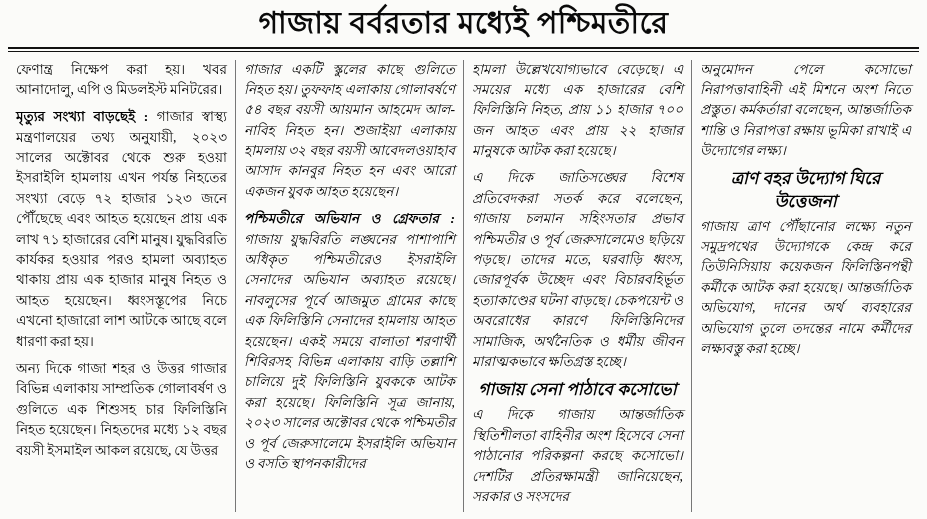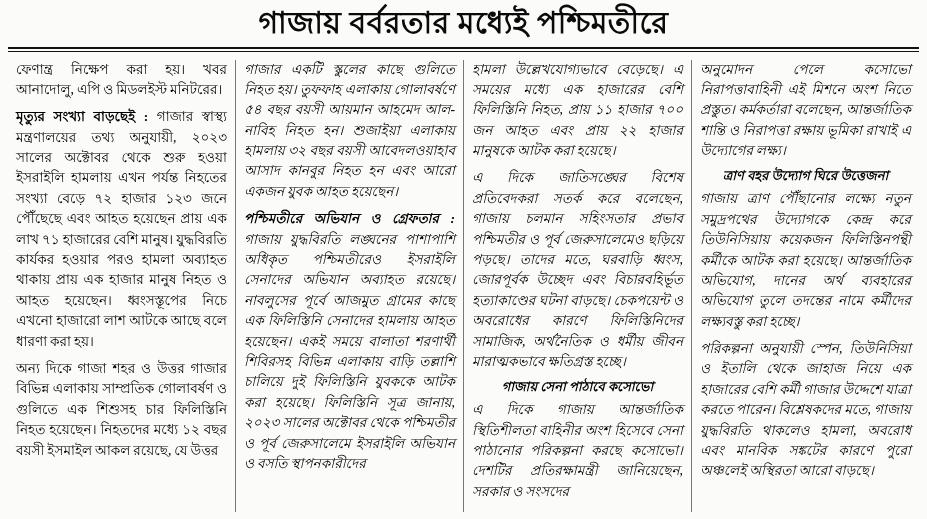--- a/index.html
+++ b/index.html
@@ -81,21 +81,21 @@
     text-align: justify;
     text-justify: inter-word;
     word-spacing: -0.5px;
   }
   p.para.first {
     margin-top: 0;
   }
   .center-head {
     text-align: center;
     font-weight: bold;
-    font-size: 13px;
+    font-size: 17px;
     margin: 2px 0 4px 0;
     line-height: 1.3;
   }
 </style>
 </head>
 <body>
 
 <div class="page">
 
   <div class="headline-wrap">
@@ -121,17 +121,16 @@
       <p class="para first"><span>হামলা উল্লেখযোগ্যভাবে বেড়েছে। এ সময়ের মধ্যে এক হাজারের বেশি ফিলিস্তিনি নিহত, প্রায় ১১ হাজার ৭০০ জন আহত এবং প্রায় ২২ হাজার মানুষকে আটক করা হয়েছে।</span></p>
       <p class="para"><span>এ দিকে জাতিসঙ্ঘের বিশেষ প্রতিবেদকরা সতর্ক করে বলেছেন, গাজায় চলমান সহিংসতার প্রভাব পশ্চিমতীর ও পূর্ব জেরুসালেমেও ছড়িয়ে পড়ছে। তাদের মতে, ঘরবাড়ি ধ্বংস, জোরপূর্বক উচ্ছেদ এবং বিচারবহির্ভূত হত্যাকাণ্ডের ঘটনা বাড়ছে। চেকপয়েন্ট ও অবরোধের কারণে ফিলিস্তিনিদের সামাজিক, অর্থনৈতিক ও ধর্মীয় জীবন মারাত্মকভাবে ক্ষতিগ্রস্ত হচ্ছে।</span></p>
       <div class="center-head">গাজায় সেনা পাঠাবে কসোভো</div>
       <p class="para"><span>এ দিকে গাজায় আন্তর্জাতিক স্থিতিশীলতা বাহিনীর অংশ হিসেবে সেনা পাঠানোর পরিকল্পনা করছে কসোভো। দেশটির প্রতিরক্ষামন্ত্রী জানিয়েছেন, সরকার ও সংসদের</span></p>
     </div>
 
     <div class="col">
       <p class="para first"><span>অনুমোদন পেলে কসোভো নিরাপত্তাবাহিনী এই মিশনে অংশ নিতে প্রস্তুত। কর্মকর্তারা বলেছেন, আন্তর্জাতিক শান্তি ও নিরাপত্তা রক্ষায় ভূমিকা রাখাই এ উদ্যোগের লক্ষ্য।</span></p>
       <div class="center-head">ত্রাণ বহর উদ্যোগ ঘিরে উত্তেজনা</div>
       <p class="para"><span>গাজায় ত্রাণ পৌঁছানোর লক্ষ্যে নতুন সমুদ্রপথের উদ্যোগকে কেন্দ্র করে তিউনিসিয়ায় কয়েকজন ফিলিস্তিনপন্থী কর্মীকে আটক করা হয়েছে। আন্তর্জাতিক অভিযোগ, দানের অর্থ ব্যবহারের অভিযোগ তুলে তদন্তের নামে কর্মীদের লক্ষ্যবস্তু করা হচ্ছে।</span></p>
-      <p class="para"><span>পরিকল্পনা অনুযায়ী স্পেন, তিউনিসিয়া ও ইতালি থেকে জাহাজ নিয়ে এক হাজারের বেশি কর্মী গাজার উদ্দেশে যাত্রা করতে পারেন। বিশ্লেষকদের মতে, গাজায় যুদ্ধবিরতি থাকলেও হামলা, অবরোধ এবং মানবিক সঙ্কটের কারণে পুরো অঞ্চলেই অস্থিরতা আরো বাড়ছে।</span></p>
     </div>
 
   </div>
 </div>
 
 </body></html>

